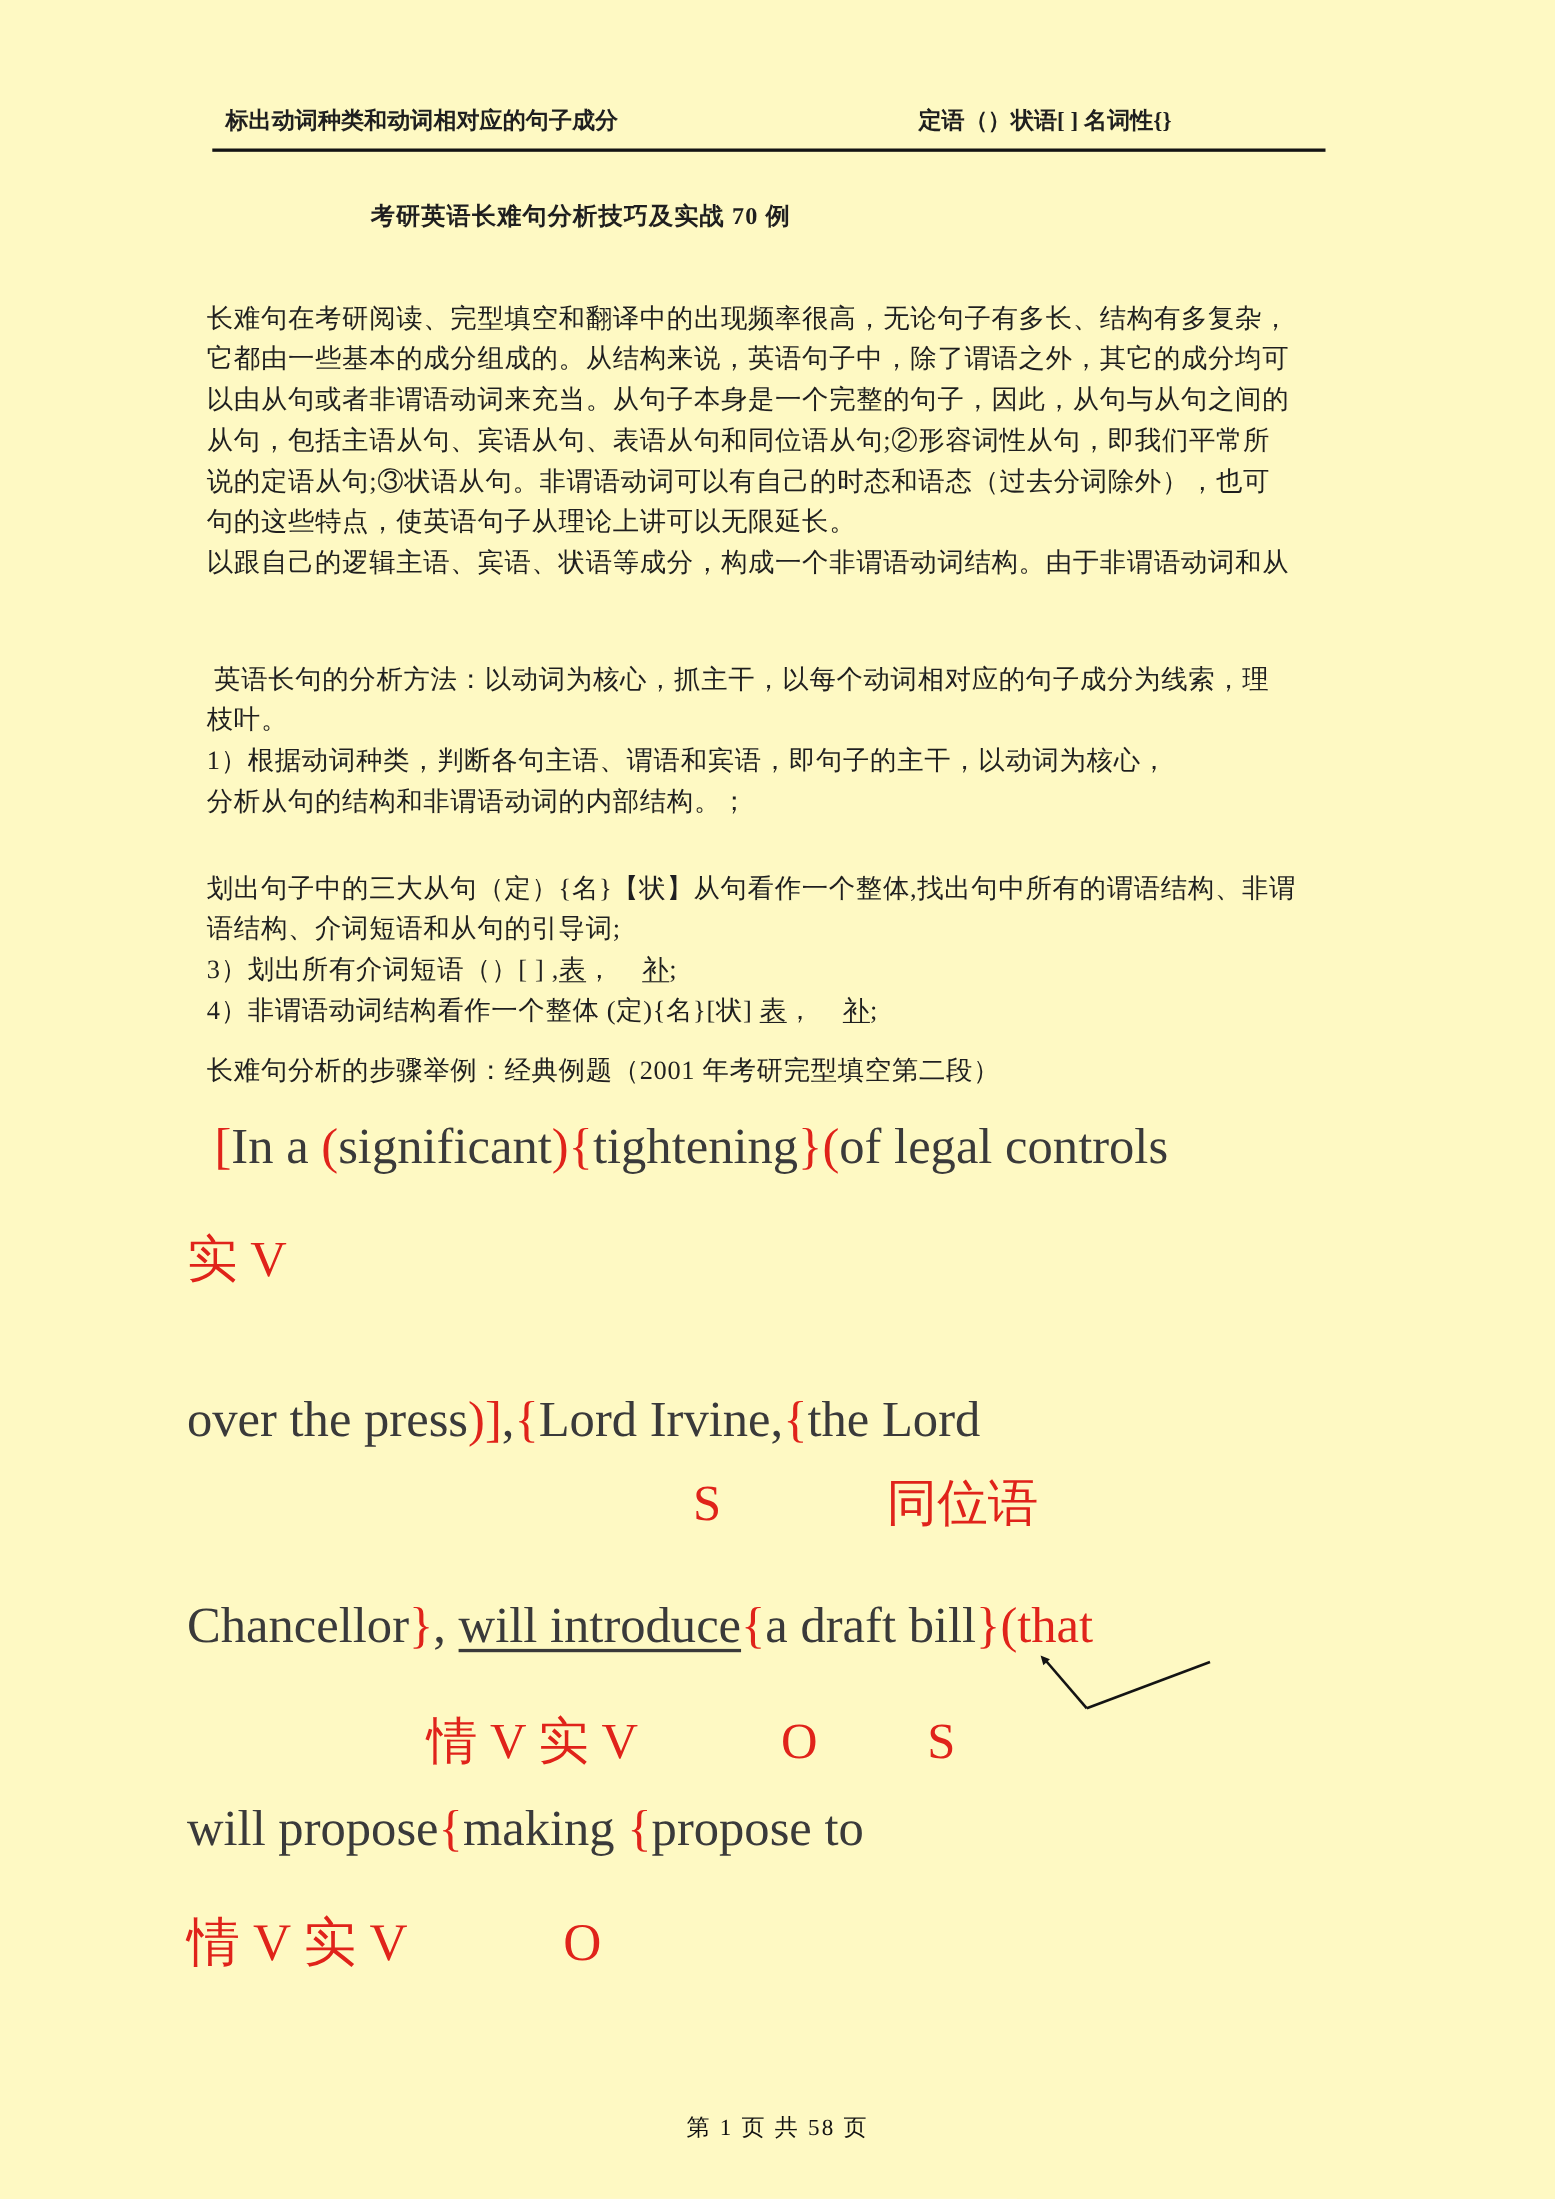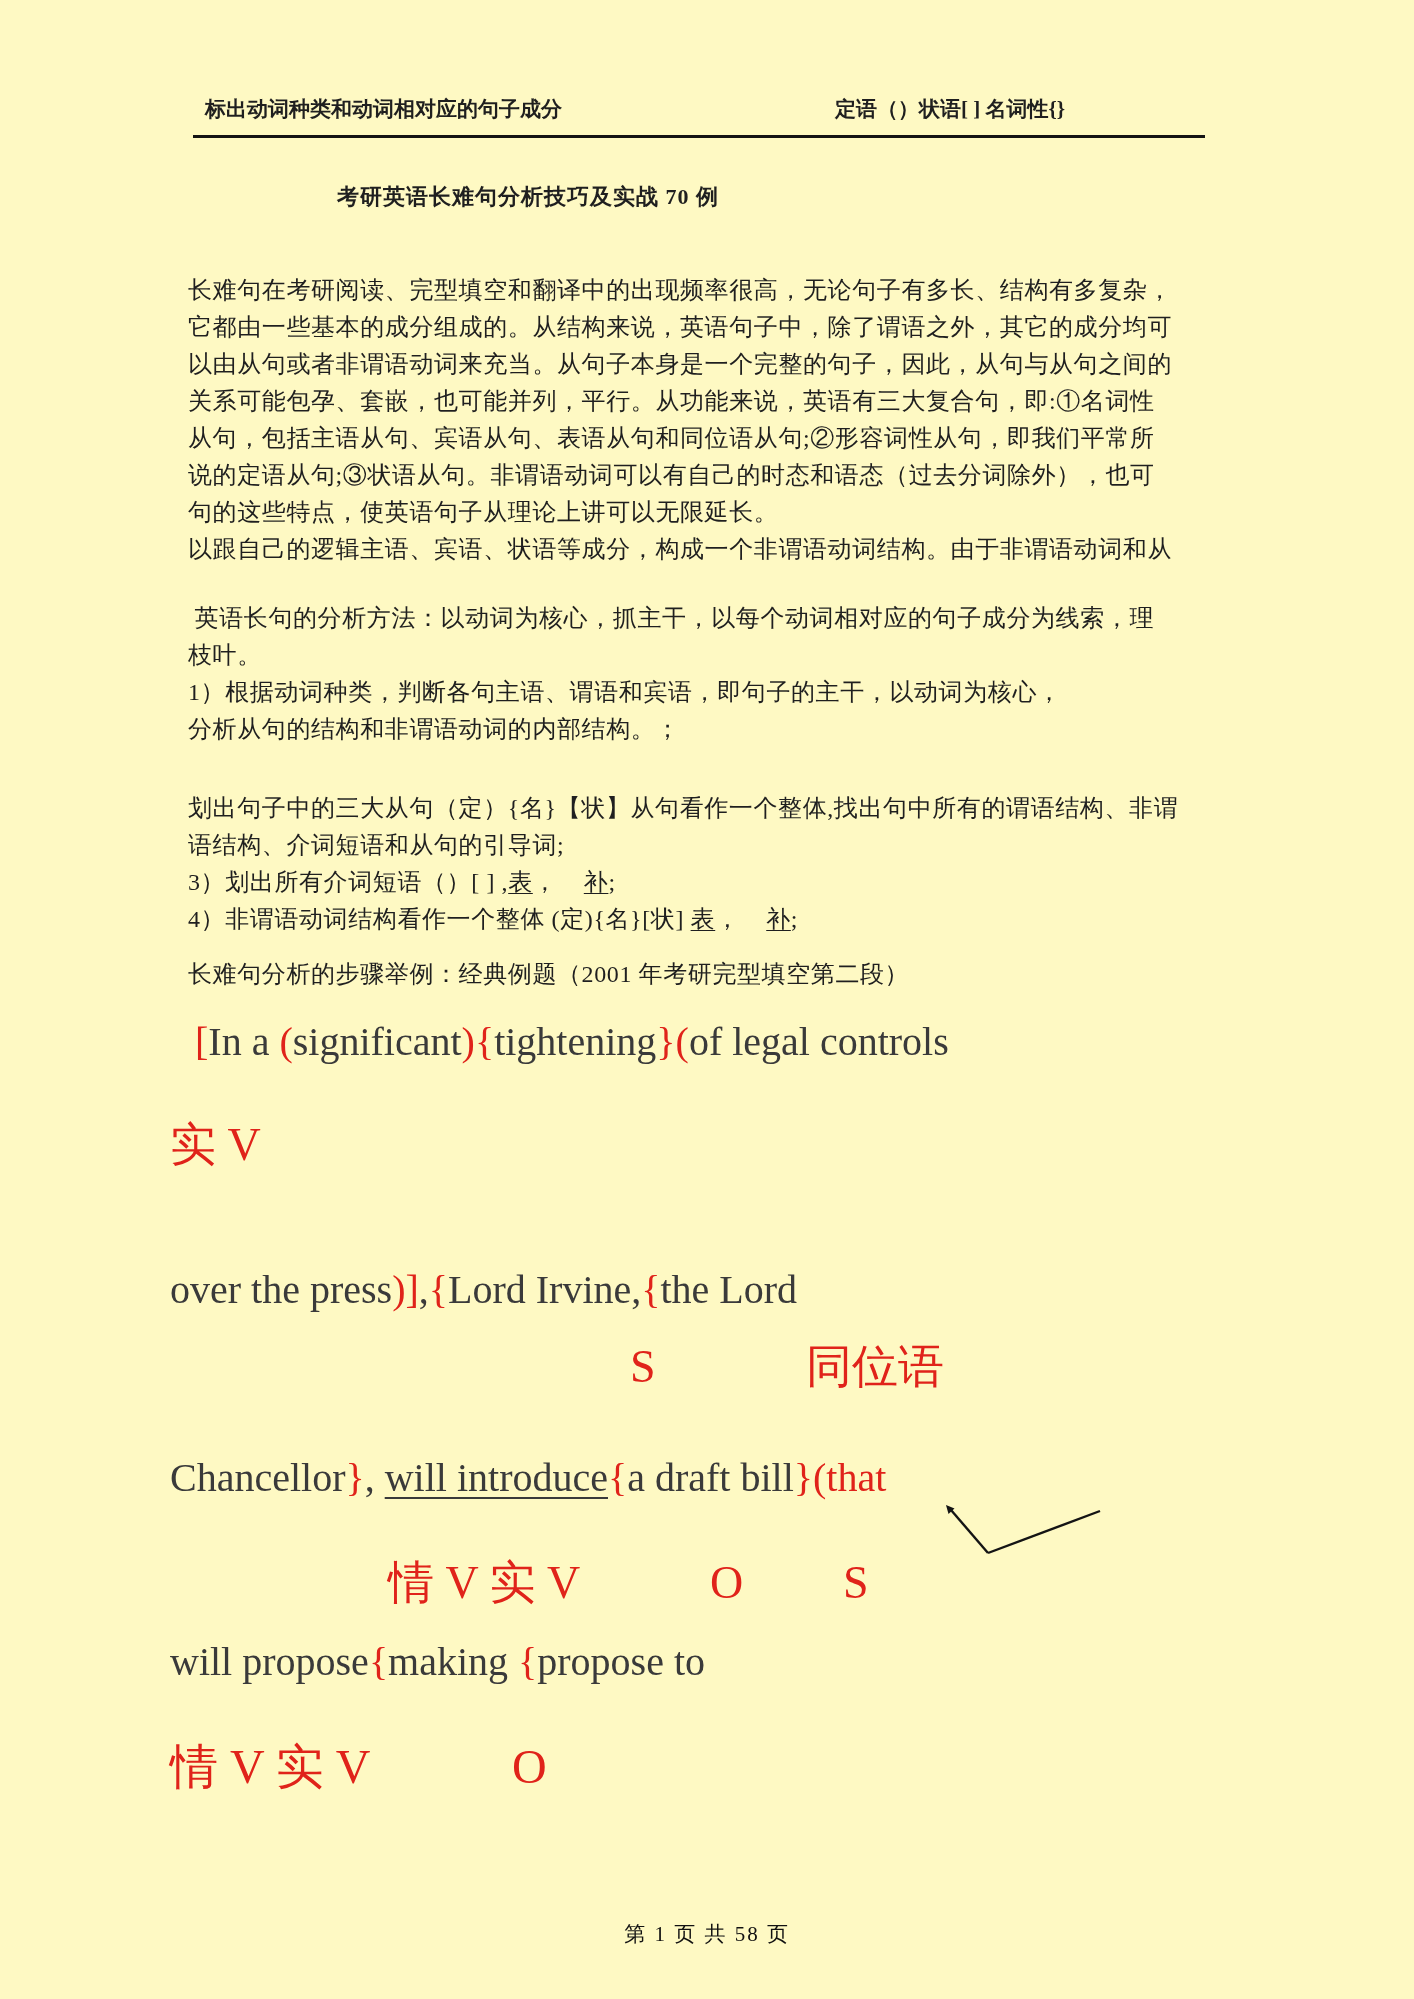--- a/index.html
+++ b/index.html
@@ -34,21 +34,21 @@
   .para{position:absolute;left:188px;width:1020px;font-size:24px;letter-spacing:0.6px;}
   .tline{white-space:pre-wrap;line-height:37px;min-height:37px;}
   .para1{top:272px;}
   .para2{top:600px;}
   .para3{top:790px;}
   .intro{top:956px;}
   .ul{text-decoration:underline;text-underline-offset:0.14em;text-decoration-thickness:0.06em;}
   
   .bigline{
     position:absolute;left:170px;
-    font-size:40px;line-height:60px;white-space:pre;
+    font-size:46px;line-height:60px;white-space:pre;
     color:var(--big-ink);
   }
   .bigline .red{color:var(--red);}
   .line-a{top:1012px;left:195px;}
   .line-c{top:1237px;margin-top:23px;}
   .line-e{top:1448px;}
   .line-g{top:1632px;}
   
   .ann{
     position:absolute;font-size:46px;line-height:54px;
@@ -81,21 +81,20 @@
     <span class="h-left">标出动词种类和动词相对应的句子成分</span>
     <span class="h-right">定语（）状语[ ] 名词性{}</span>
   </div>
 
   <div class="title">考研英语长难句分析技巧及实战 70 例</div>
 
   <div class="para para1">
     <div class="tline">长难句在考研阅读、完型填空和翻译中的出现频率很高，无论句子有多长、结构有多复杂，</div>
     <div class="tline">它都由一些基本的成分组成的。从结构来说，英语句子中，除了谓语之外，其它的成分均可</div>
     <div class="tline">以由从句或者非谓语动词来充当。从句子本身是一个完整的句子，因此，从句与从句之间的</div>
-    <div class="tline">关系可能包孕、套嵌，也可能并列，平行。从功能来说，英语有三大复合句，即:①名词性</div>
     <div class="tline">从句，包括主语从句、宾语从句、表语从句和同位语从句;②形容词性从句，即我们平常所</div>
     <div class="tline">说的定语从句;③状语从句。非谓语动词可以有自己的时态和语态（过去分词除外），也可</div>
     <div class="tline">句的这些特点，使英语句子从理论上讲可以无限延长。</div>
     <div class="tline">以跟自己的逻辑主语、宾语、状语等成分，构成一个非谓语动词结构。由于非谓语动词和从</div>
   </div>
 
   <div class="para para2">
     <div class="tline"> 英语长句的分析方法：以动词为核心，抓主干，以每个动词相对应的句子成分为线索，理</div>
     <div class="tline">枝叶。</div>
     <div class="tline">1）根据动词种类，判断各句主语、谓语和宾语，即句子的主干，以动词为核心，</div>

